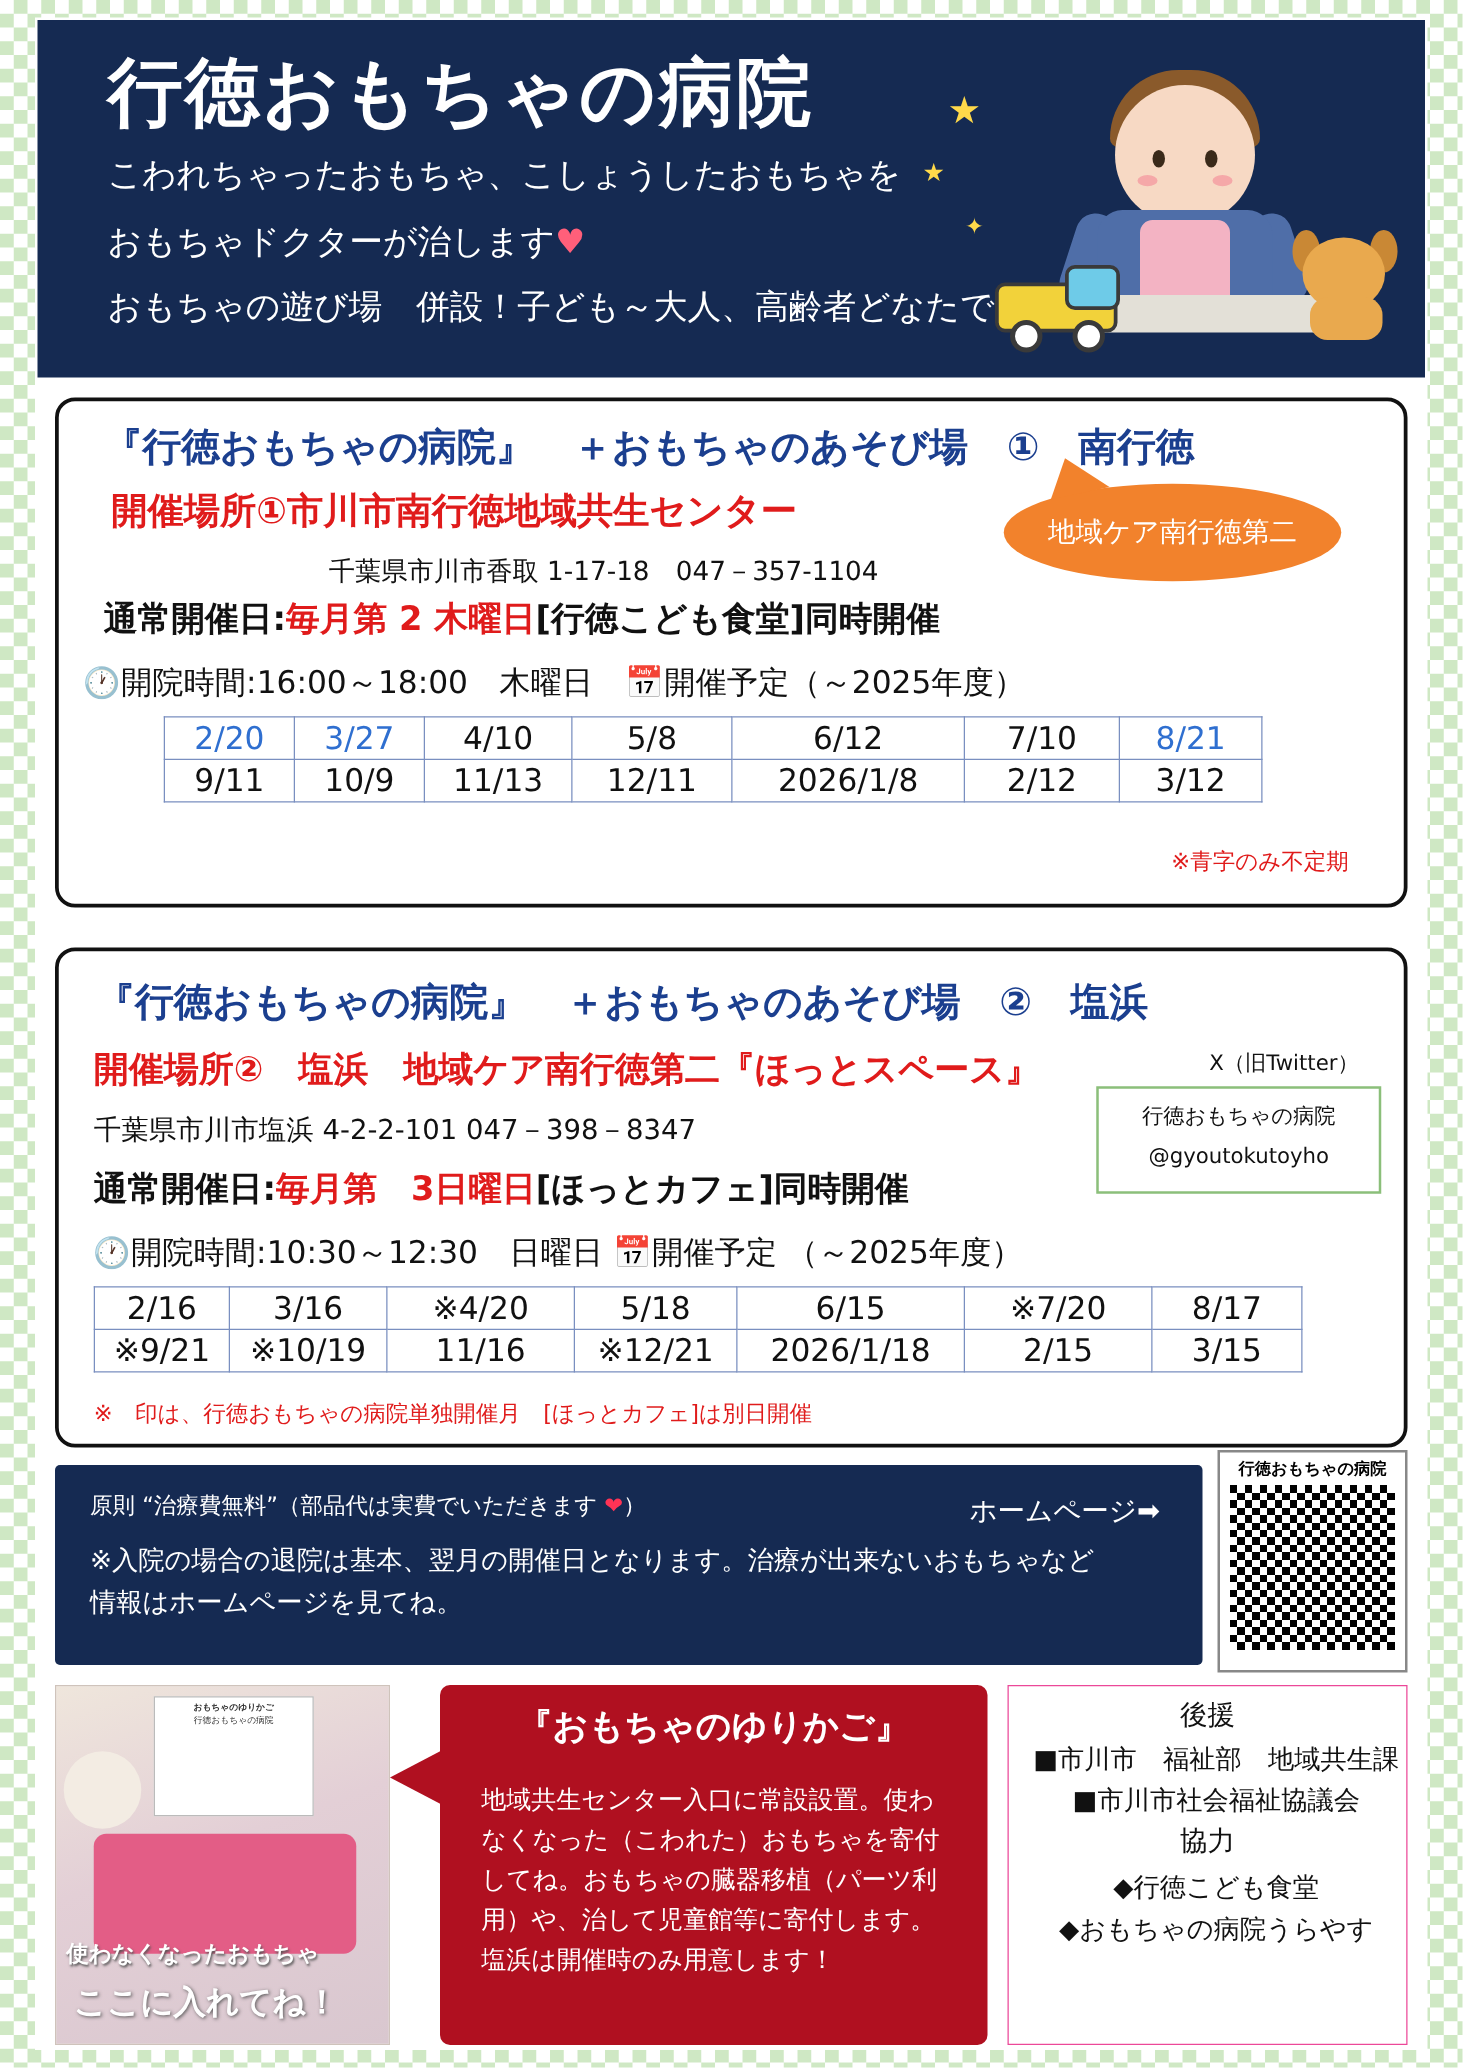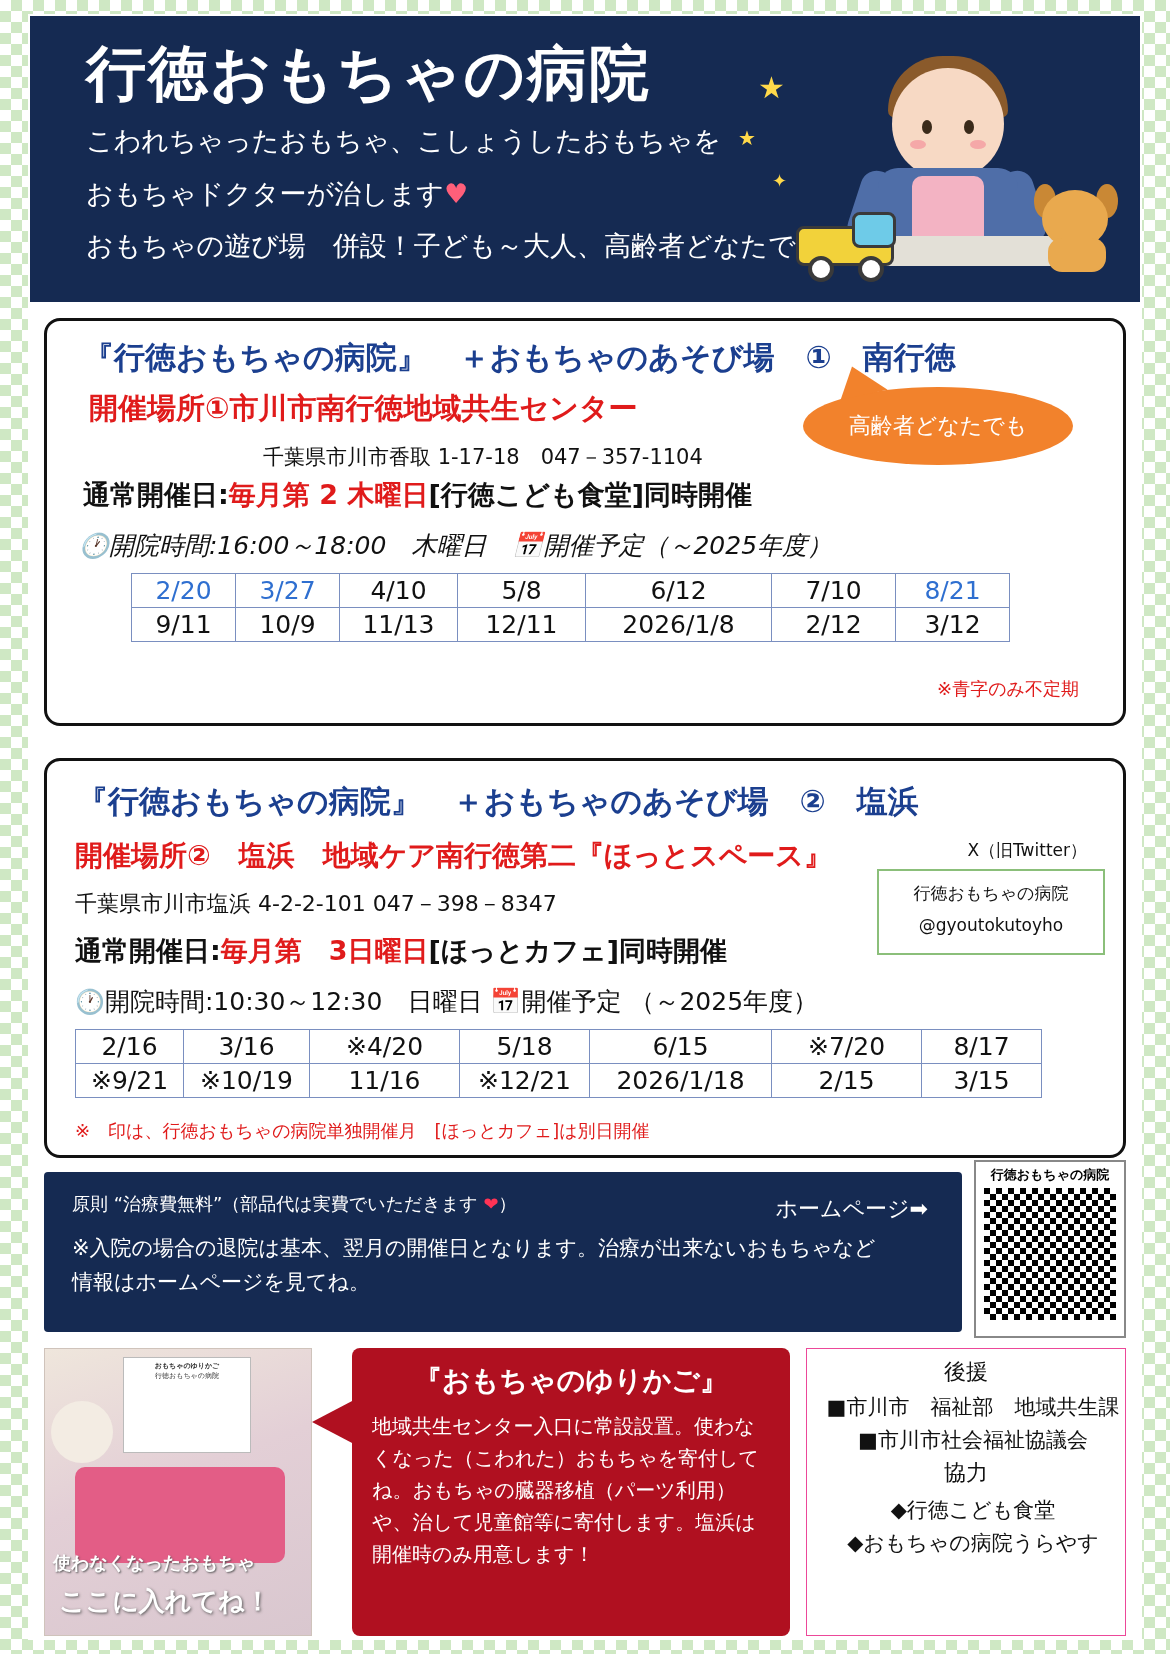--- a/index.html
+++ b/index.html
@@ -233,21 +233,21 @@
   }
   .redcard:before {
     content:"";
     position:absolute;
     left:-40px; top:52px;
     border-top:22px solid transparent;
     border-bottom:22px solid transparent;
     border-right:42px solid #b01020;
   }
   .redcard h2 { margin:0; padding:14px 0 6px 0; text-align:center; font-size:28px; }
-  .redcard p { margin:4px; padding:0 16px; font-size:20px; line-height:1.6; }
+  .redcard p { margin:17px; padding:0 16px; font-size:20px; line-height:1.6; }
 
   .supportbox {
     position:absolute;
     border:1px solid #ec4899;
     background:#fff;
     font-family:"DejaVu Sans", sans-serif;
     color:#111;
   }
   .supportbox .ttl { text-align:center; font-size:22px; padding-top:8px; }
   .supportbox ul { list-style:none; margin:0; padding:4px 0 0 14px;text-align:center; }
@@ -303,21 +303,21 @@
 
   <div class="card" style="left:44px; top:318px; width:1082px; height:408px;">
     <div class="sec-title" style="position:absolute; left:36px; top:16px;">『行徳おもちゃの病院』　＋おもちゃのあそび場　①　南行徳</div>
     <div class="place" style="position:absolute; left:42px; top:68px;">開催場所①市川市南行徳地域共生センター</div>
     <div class="addr" style="position:absolute; left:216px; top:122px;">千葉県市川市香取 1-17-18　047－357-1104</div>
 
     <div class="line-black" style="position:absolute; left:36px; top:156px;">
       <span>通常開催日:</span><span class="red">毎月第 2 木曜日</span><span>[行徳こども食堂]同時開催</span>
     </div>
 
-    <div class="hours" style="position:absolute; left:32px; top:208px;font-style:italic;">
+    <div class="hours" style="position:absolute; left:20px; top:208px;">
       <span class="clock">🕐</span><span>開院時間:16:00～18:00　木曜日</span>
       <span style="display:inline-block;width:10px"></span>
       <span>📅</span><span>開催予定（～2025年度）</span>
     </div>
 
     <table class="dates" style="position:absolute; left:84px; top:252px;">
       <tbody>
         <tr>
           <td class="blue" style="width:104px">2/20</td>
           <td class="blue" style="width:104px">3/27</td>
@@ -335,21 +335,21 @@
           <td>2026/1/8</td>
           <td>2/12</td>
           <td>3/12</td>
         </tr>
       </tbody>
     </table>
 
     <div class="note-red" style="position:absolute; right:44px; top:356px;">※青字のみ不定期</div>
 
     <div class="bubble" style="left:756px; top:66px;">
-      <span>高齢者どなたでも</span>
+      <span>地域ケア南行徳第二</span>
     </div>
   </div>
 
   <div class="card" style="left:44px; top:758px; width:1082px; height:400px;">
     <div class="sec-title" style="position:absolute; left:30px; top:20px;">『行徳おもちゃの病院』　＋おもちゃのあそび場　②　塩浜</div>
     <div class="place" style="position:absolute; left:28px; top:76px; font-size:28px;">開催場所②　塩浜　地域ケア南行徳第二『ほっとスペース』</div>
     <div class="addr" style="position:absolute; left:28px; top:128px; font-size:22px;">千葉県市川市塩浜 4-2-2-101  047－398－8347</div>
 
     <div class="line-black" style="position:absolute; left:28px; top:172px;">
       <span>通常開催日:</span><span class="red">毎月第　3日曜日</span><span>[ほっとカフェ]同時開催</span>

